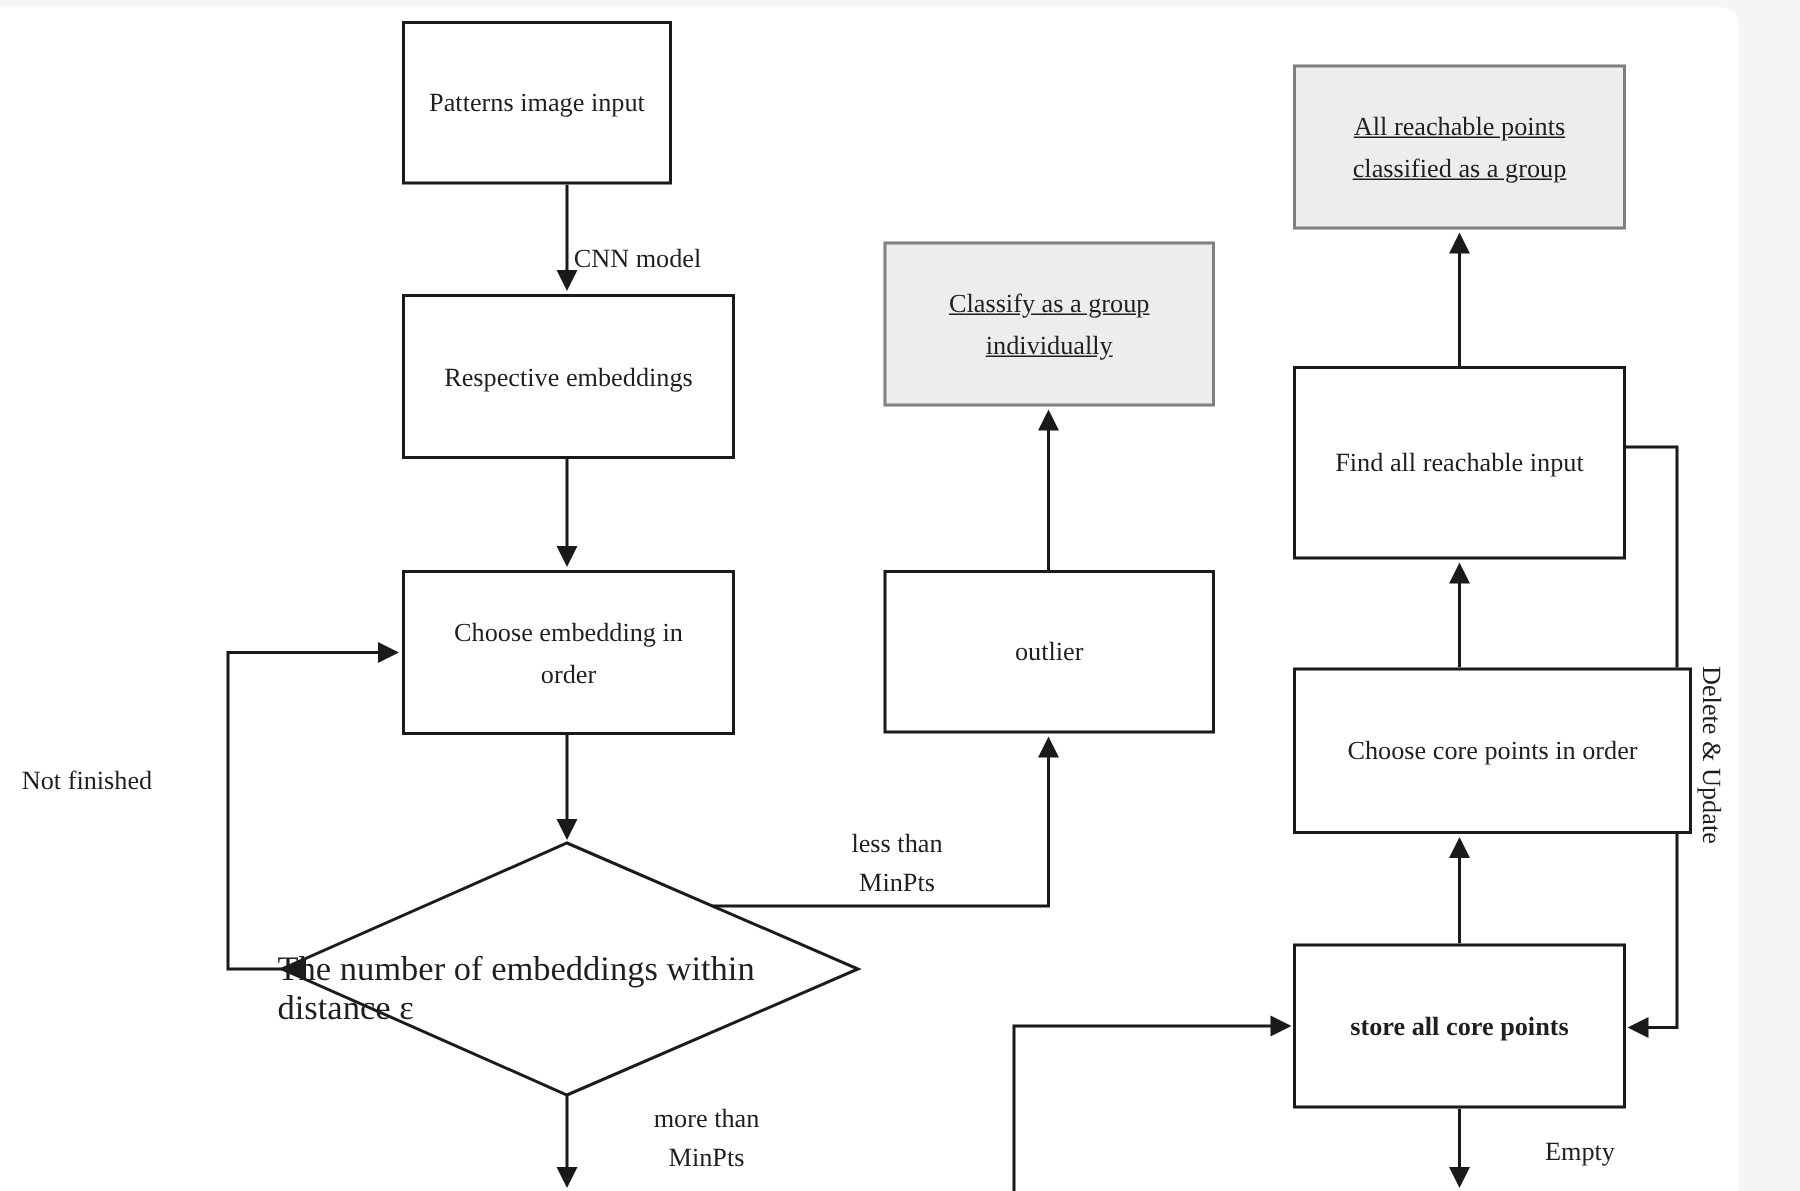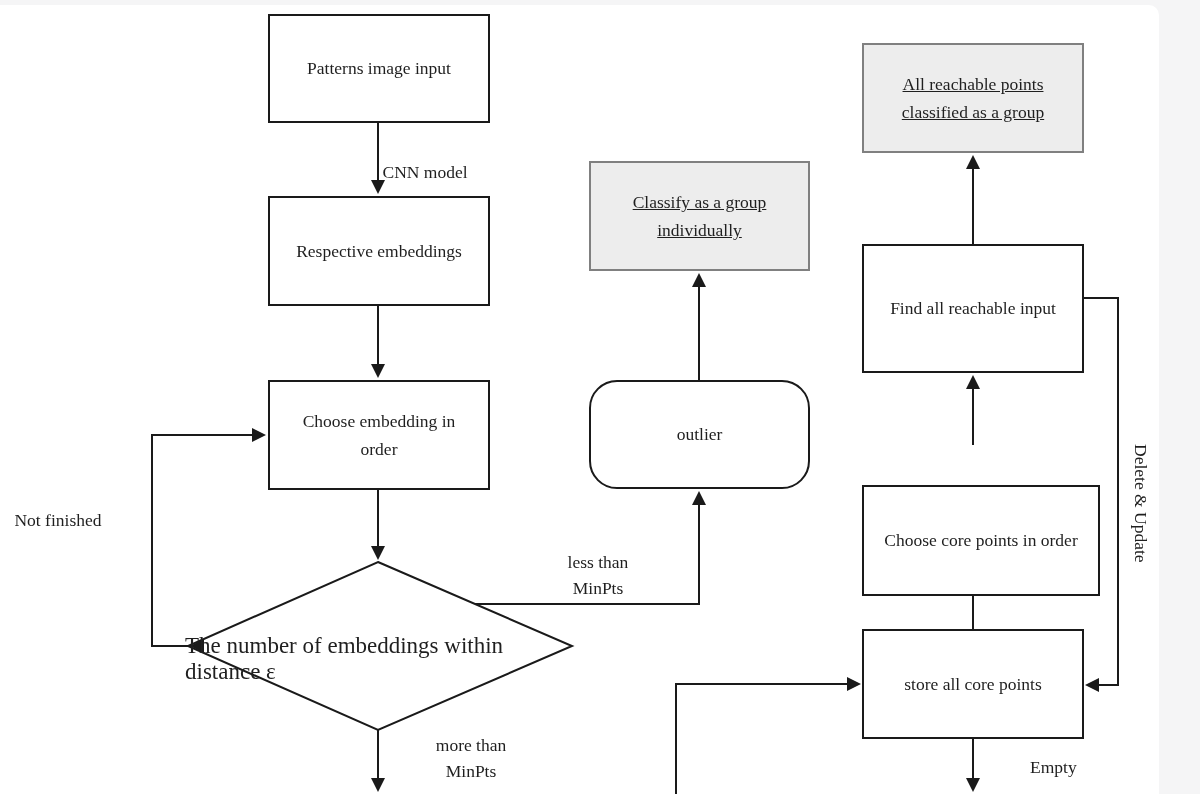--- a/index.html
+++ b/index.html
@@ -98,37 +98,37 @@
       <polygon points="699,273 692,287 706,287"></polygon>
       <polygon points="973,558 966,572 980,572"></polygon>
       <polygon points="973,375 966,389 980,389"></polygon>
       <polygon points="973,155 966,169 980,169"></polygon>
       <polygon points="1085,685 1099,678 1099,692"></polygon>
       <polygon points="861,684 847,677 847,691"></polygon>
       <polygon points="973,792 966,778 980,778"></polygon>
     </g>
   </svg>
 
-  <div class="node" style="left:268px;top:14px;width:222px;height:109px;">Patterns image input</div>
+  <div class="node" style="left:268px;top:14px;width:180px;height:109px;">Patterns image input</div>
 
   <div class="node" style="left:268px;top:196px;width:222px;height:110px;">Respective embeddings</div>
 
   <div class="node" style="left:268px;top:380px;width:222px;height:110px;">Choose embedding in order</div>
 
-  <div class="node" style="left:589px;top:380px;width:221px;height:109px;border-radius:28px;">outlier</div>
+  <div class="node" style="left:589px;top:380px;width:221px;height:109px;">outlier</div>
 
   <div class="node shaded" style="left:589px;top:161px;width:221px;height:110px;">Classify as a group individually</div>
 
   <div class="node shaded" style="left:862px;top:43px;width:222px;height:110px;">All reachable points classified as a group</div>
 
   <div class="node" style="left:862px;top:244px;width:222px;height:129px;">Find all reachable input</div>
 
-  <div class="node" style="left:862px;top:445px;width:238px;height:111px;margin-top:40px;">Choose core points in order</div>
+  <div class="node" style="left:862px;top:445px;width:266px;height:111px;">Choose core points in order</div>
 
-  <div class="node" style="left:862px;top:629px;width:222px;height:110px;">store all core points</div>
+  <div class="node" style="left:862px;top:629px;width:222px;height:110px;font-weight:bold;">store all core points</div>
 
   <div class="diamond-label">The number of embeddings within distance ε</div>
 
   <div class="edge-label" style="left:375px;top:159px;width:100px;">CNN model</div>
 
   <div class="edge-label" style="left:4px;top:507px;width:108px;">Not finished</div>
 
   <div class="edge-label" style="left:545px;top:529px;width:106px;margin-top:20px;">less than
 MinPts</div>
 

